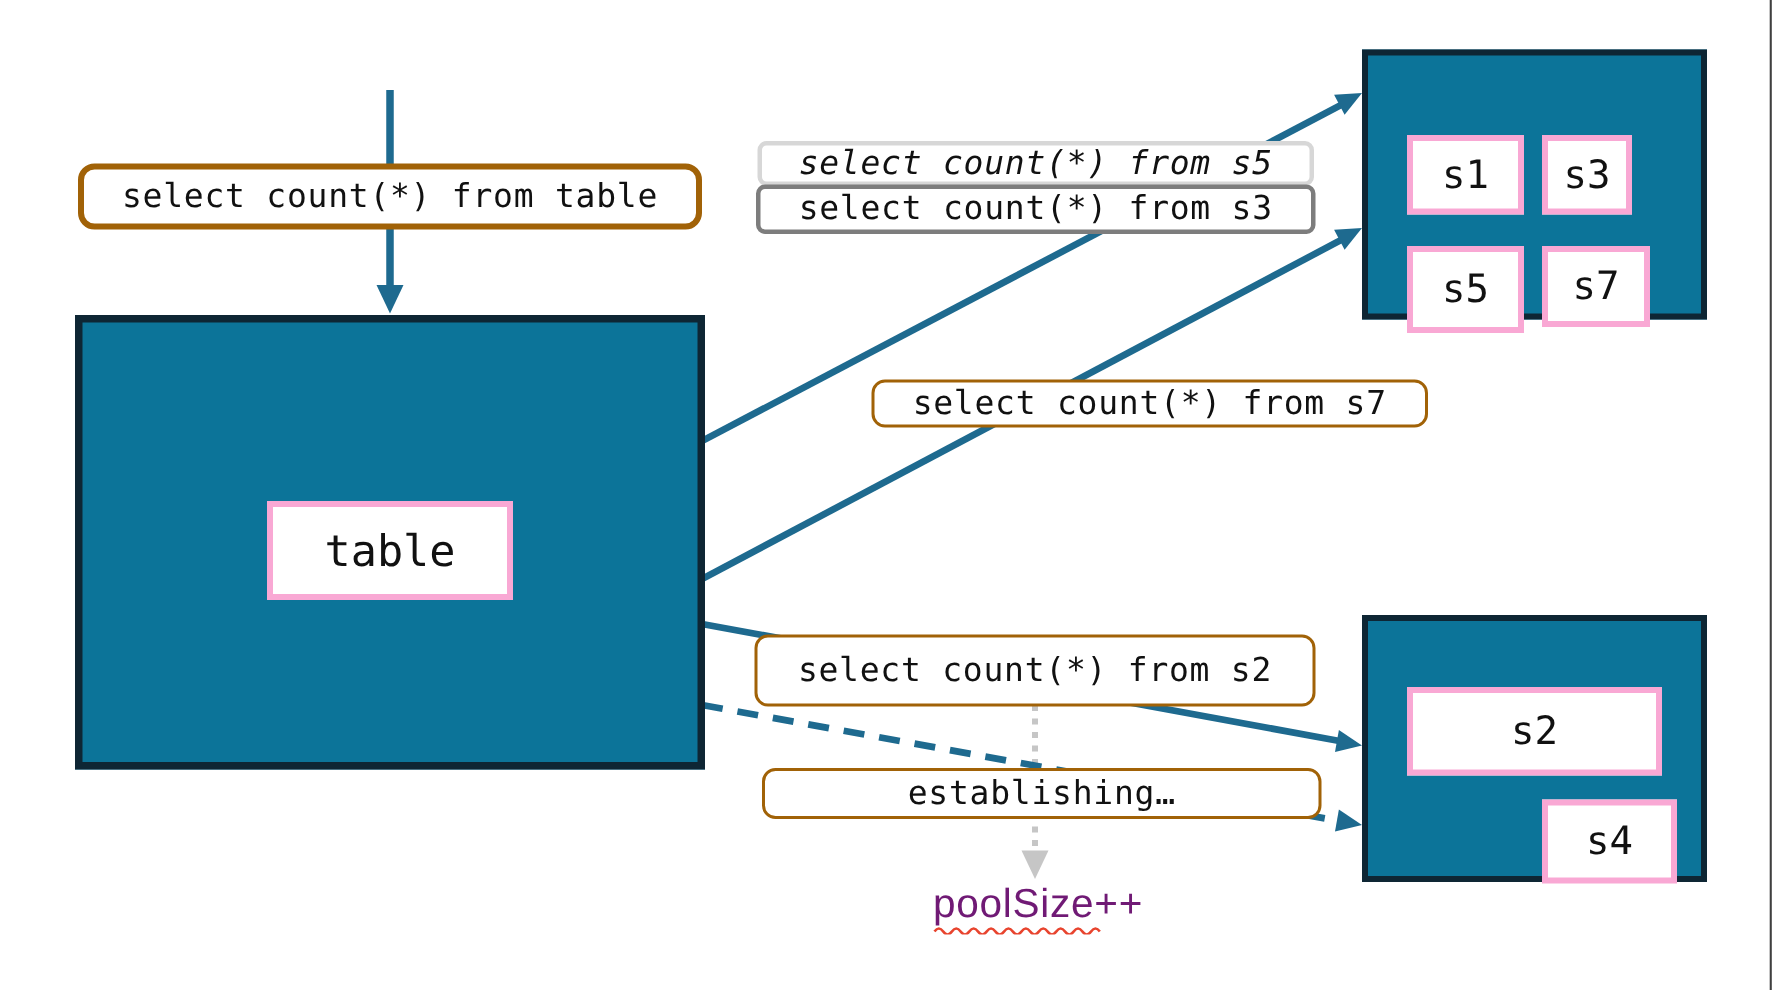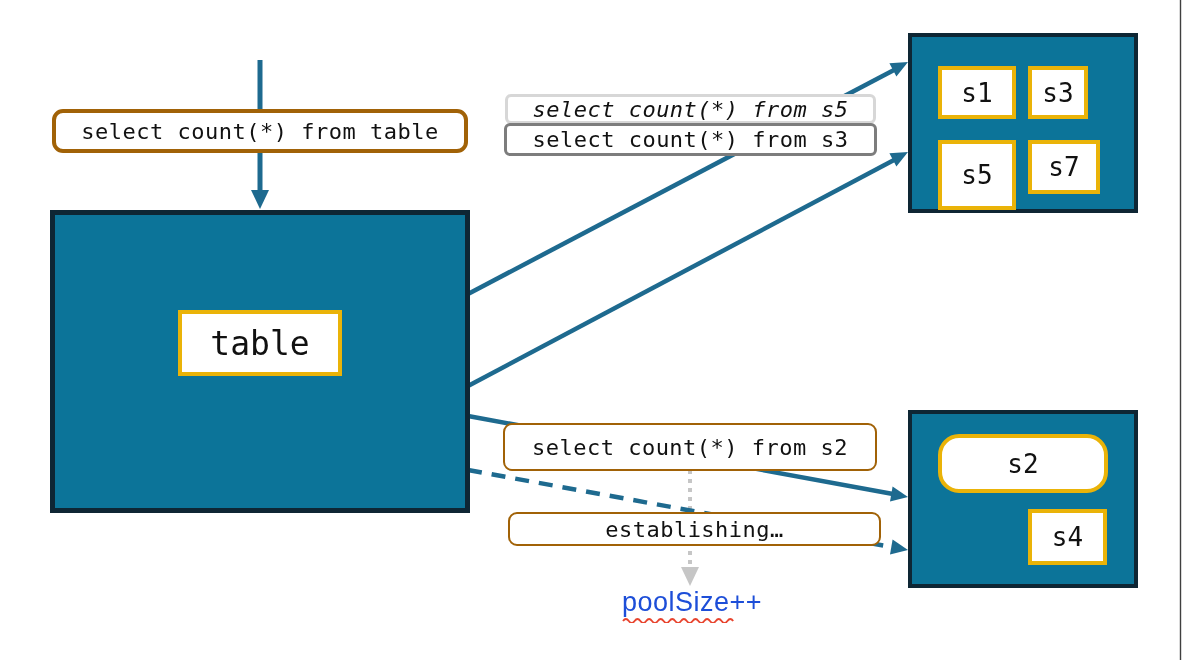--- a/index.html
+++ b/index.html
@@ -48,44 +48,45 @@
     border: 5px solid #0e2634;
     box-sizing: border-box;
   }
   #table-box { left: 50px; top: 210px; width: 420px; height: 303px; }
   #group-top    { left: 908px; top: 33px;  width: 230px; height: 180px; border-width: 4px; }
   #group-bottom { left: 908px; top: 410px; width: 230px; height: 178px; border-width: 4px; }
 
   .cell {
     position: absolute;
     background: #ffffff;
-    border: 4px solid #eab308;
+    border: 4px solid #f9a8d4;
     box-sizing: border-box;
     display: flex;
     align-items: center;
     justify-content: center;
     color: #111111;
     font-size: 26px;
+    margin-top: 24px;
   }
-  #table-label { left: 123px; top: 95px; width: 164px; height: 66px; font-size: 33px; }
+  #table-label { left: 123px; top: 95px; width: 164px; height: 66px; font-size: 29px; }
   #cell-s1 { left: 26px;  top: 29px;  width: 78px;  height: 53px; }
   #cell-s3 { left: 116px; top: 29px;  width: 60px;  height: 53px; }
-  #cell-s5 { left: 26px;  top: 103px; width: 78px;  height: 70px; }
+  #cell-s5 { left: 26px;  top: 103px; width: 78px;  height: 58px; }
   #cell-s7 { left: 116px; top: 103px; width: 72px;  height: 54px; }
-  #cell-s2 { left: 26px;  top: 20px;  width: 170px; height: 59px; border-radius: 21px; }
+  #cell-s2 { left: 26px;  top: 20px;  width: 170px; height: 59px; }
   #cell-s6 { left: 26px;  top: 95px;  width: 79px;  height: 56px; }
-  #cell-s4 { left: 116px; top: 95px;  width: 79px;  height: 56px; }
+  #cell-s4 { left: 116px; top: 95px;  width: 90px;  height: 56px; }
 
   #poolsize {
     position: absolute;
     left: 622px; top: 587px;
     z-index: 2;
     font-family: "Liberation Sans", sans-serif;
     font-size: 27px;
-    color: #1d4ed8;
+    color: #701a75;
     letter-spacing: 0.5px;
     white-space: nowrap;
   }
   .ps-word { position: relative; display: inline-block; }
   .ps-word svg.squiggle {
     position: absolute;
     left: 0; bottom: -5px;
     width: 116px; height: 7px;
   }
 </style>
@@ -125,20 +126,21 @@
       <line x1="468" y1="470" x2="891" y2="547" stroke="#1e6a8f" stroke-width="4.5" stroke-dasharray="14 10"></line>
       <polygon points="908,550 890,554.4 892.6,539.6" fill="#1e6a8f"></polygon>
     </g>
 
     <line x1="1180.5" y1="0" x2="1180.5" y2="660" stroke="#3f3f3f" stroke-width="1.4"></line>
   </svg>
 
   <div class="qlabel gray" id="q-table">select count(*) from table</div>
   <div class="qlabel light" id="q-s5">select count(*) from s5</div>
   <div class="qlabel dark" id="q-s3">select count(*) from s3</div>
+  <div class="qlabel gray" id="q-s7">select count(*) from s7</div>
   <div class="qlabel gray" id="q-s2">select count(*) from s2</div>
   <div class="qlabel gray" id="q-est">establishing…</div>
 
   <div class="bigbox" id="table-box">
     <div class="cell" id="table-label">table</div>
   </div>
 
   <div class="bigbox" id="group-top">
     <div class="cell" id="cell-s1">s1</div>
     <div class="cell" id="cell-s3">s3</div>

